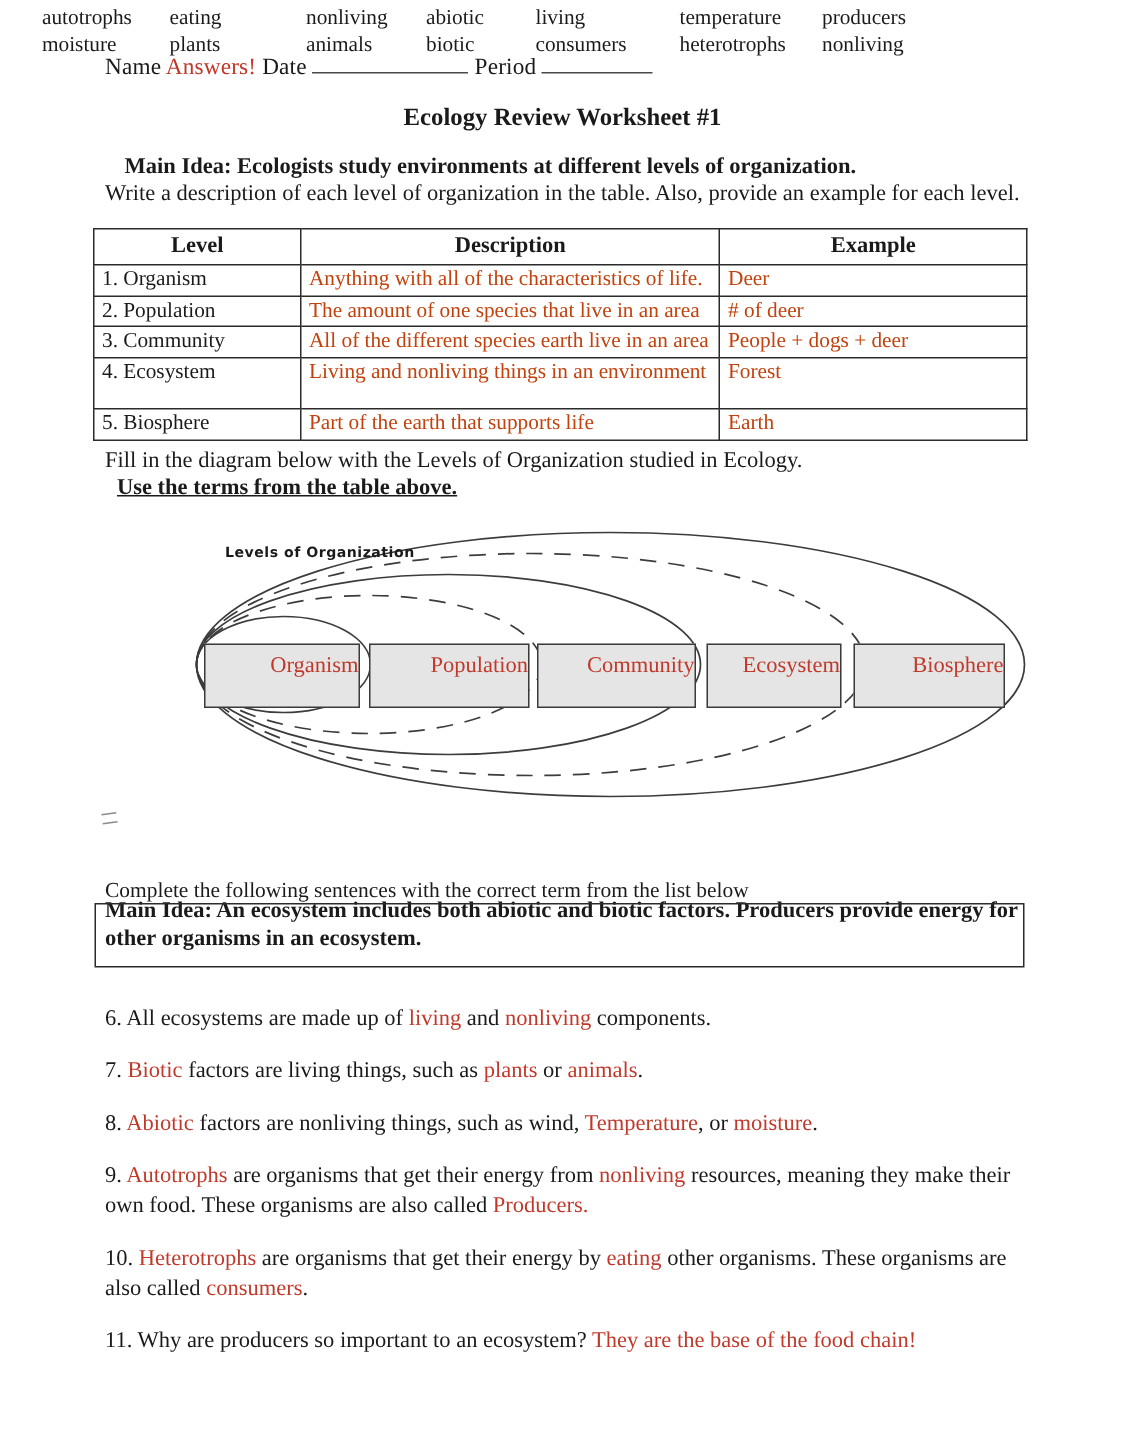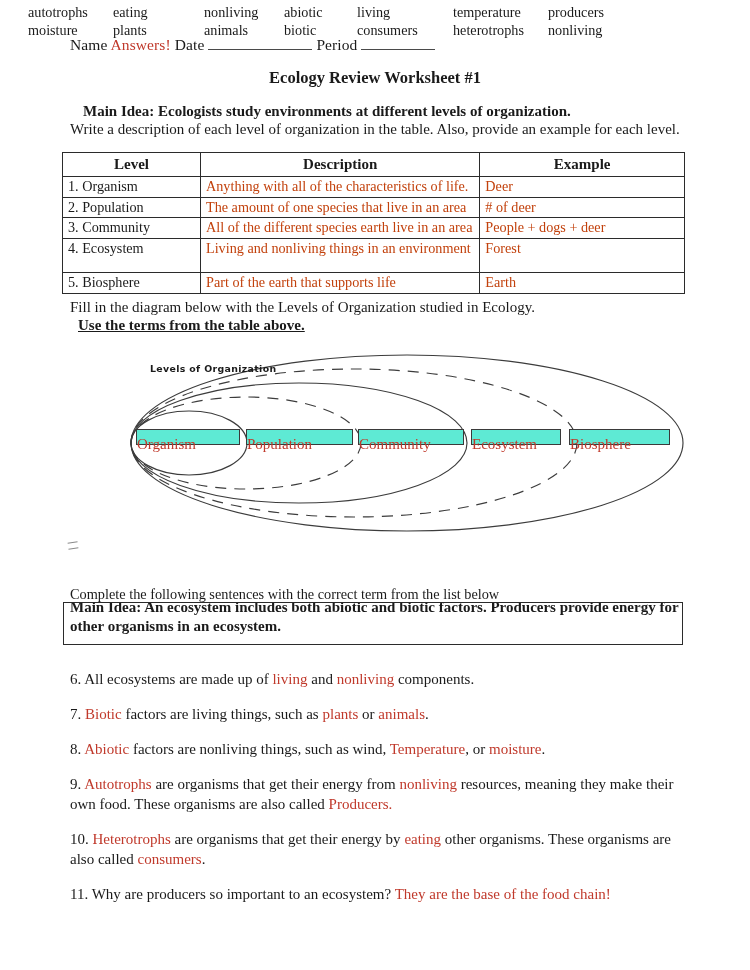--- a/index.html
+++ b/index.html
@@ -135,26 +135,26 @@
     top: 11px;
     font-family: "DejaVu Sans", "Liberation Sans", sans-serif;
     font-size: 9.4px;
     font-weight: bold;
     letter-spacing: 0.35px;
     color: #1a1a1a;
   }
   .lvl-box {
     position: absolute;
     border: 1.3px solid #3a3a3a;
-    background: #5eead4;
+    background: #e5e5e5;
     color: #c0392b;
     font-size: 15px;
-    text-align: left;
+    text-align: right;
     line-height: 29px;
-    height: 16px;
+    height: 43px;
     box-sizing: border-box;
   }
 
   
   .artifact-mark {
     position: absolute;
     left: 68px;
     top: 542px;
     width: 10px;
     height: 5px;

